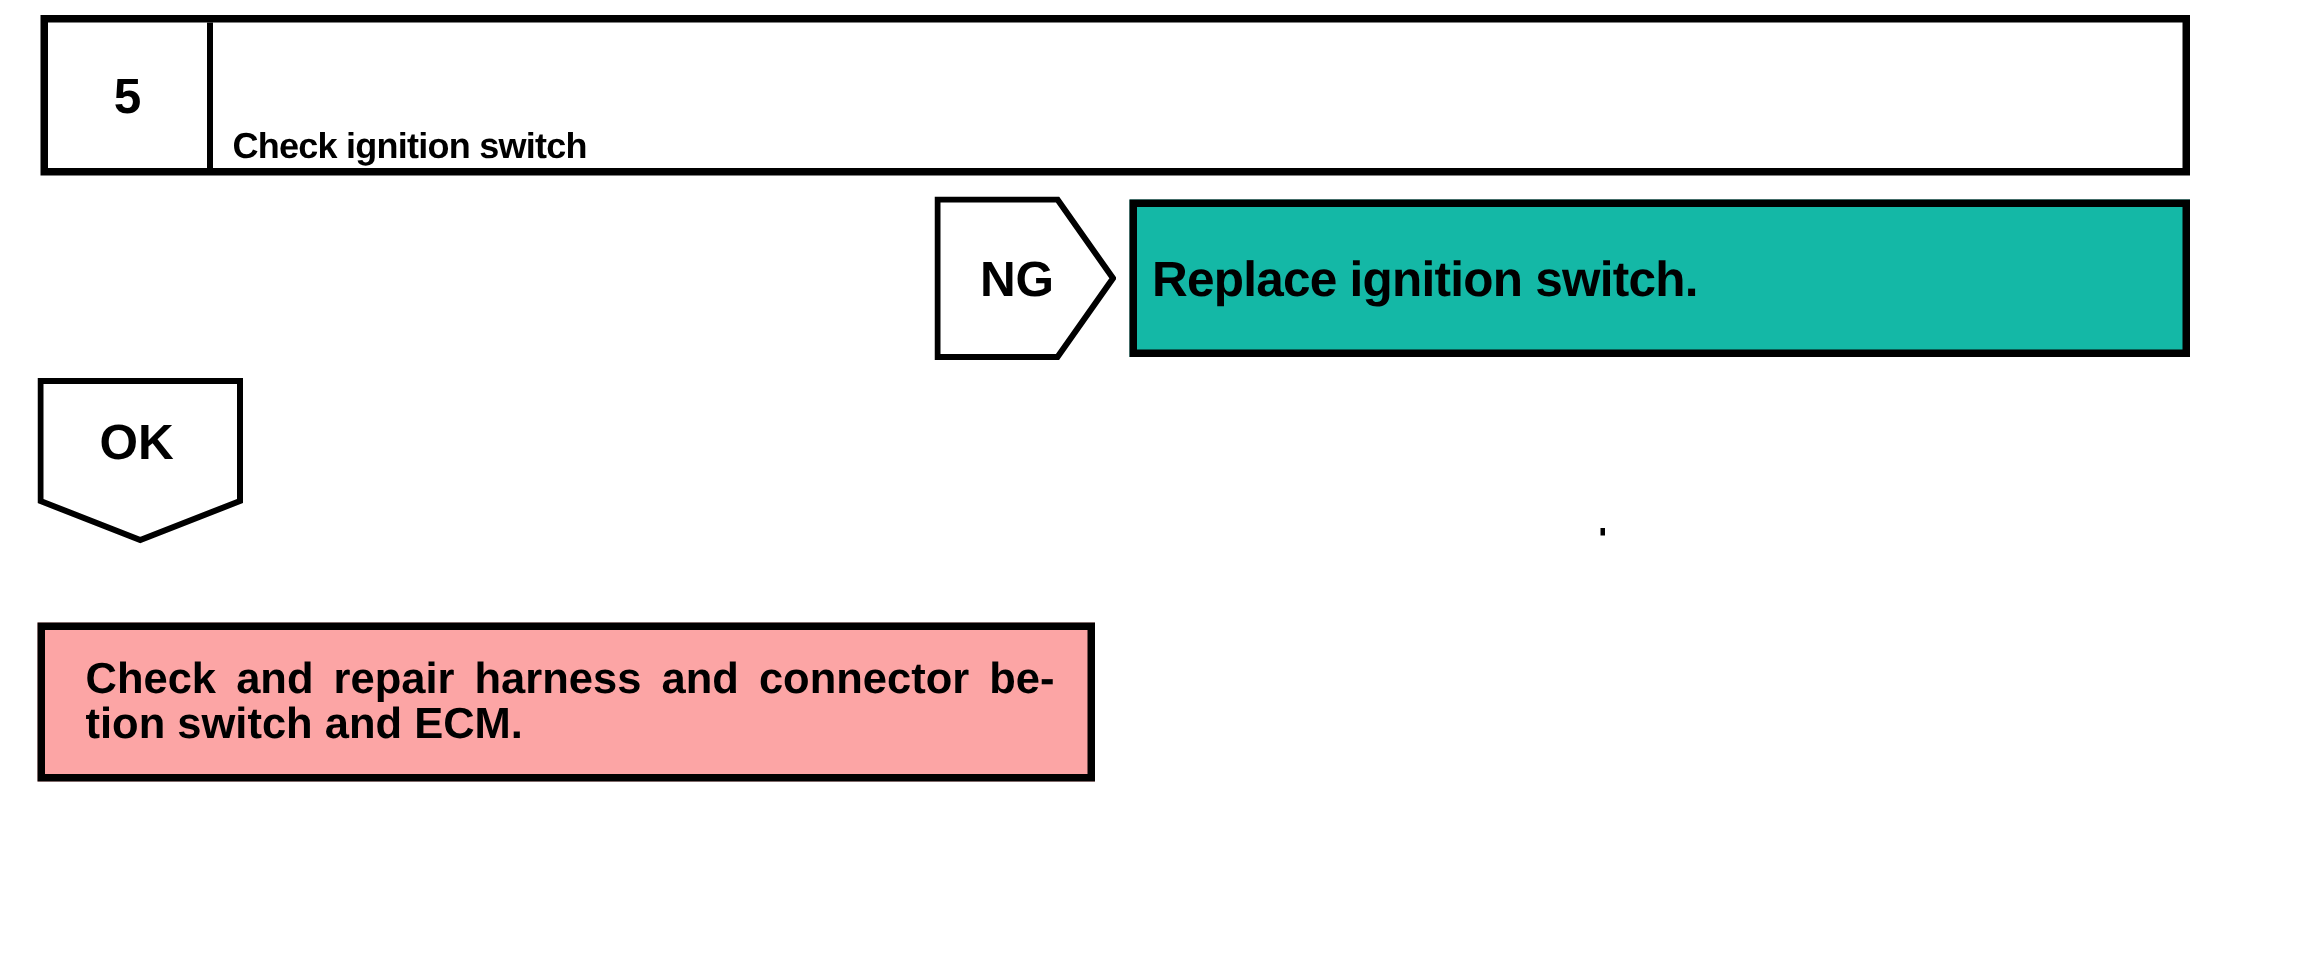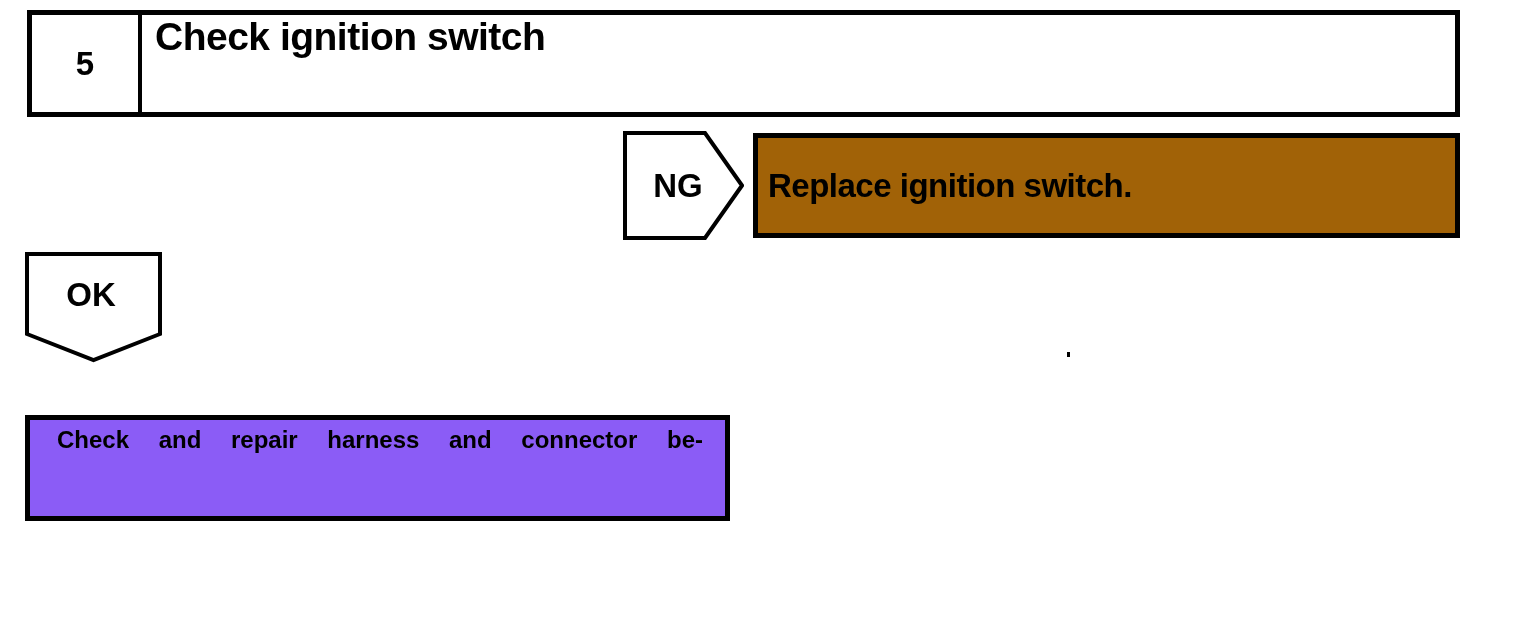--- a/index.html
+++ b/index.html
@@ -34,23 +34,23 @@
     width: 106px;
     border-right: 4px solid #000;
     display: flex;
     align-items: center;
     justify-content: center;
     font-size: 33px;
   }
   .step-title-cell {
     flex: 1;
     display: flex;
-    align-items: flex-start;
+    align-items: flex-end;
     padding-left: 13px;
-    font-size: 39px;
+    font-size: 24px;
     letter-spacing: -0.5px;
   }
 
   
   .ng-pentagon {
     position: absolute;
     left: 623px;
     top: 131px;
     width: 121px;
     height: 109px;
@@ -83,36 +83,36 @@
     top: 133px;
     width: 707px;
     height: 105px;
     border: 5px solid #000;
     box-sizing: border-box;
     display: flex;
     align-items: center;
     padding-left: 10px;
     font-size: 33px;
     letter-spacing: -0.5px;
-    background: #a16207;
+    background: #14b8a6;
   }
 
   
   .repair-box {
     position: absolute;
     left: 25px;
     top: 415px;
     width: 705px;
     height: 106px;
     border: 5px solid #000;
     box-sizing: border-box;
-    padding: 5px 22px 0 27px;
-    font-size: 24px;
+    padding: 18px 22px 0 27px;
+    font-size: 29px;
     line-height: 30px;
-    background: #8b5cf6;
+    background: #fca5a5;
   }
   .jline {
     text-align: justify;
     text-align-last: justify;
   }
 
   
   .speck {
     position: absolute;
     left: 1067px;
@@ -145,17 +145,18 @@
     <span>Replace ignition switch.</span>
   </div>
 
   <svg class="ok-pentagon" viewBox="0 0 137 112">
     <polygon class="pent-shape" points="2,2 135,2 135,82 68.5,108 2,82"></polygon>
     <text class="pent-label" x="66" y="54">OK</text>
   </svg>
 
   <div class="repair-box">
     <div class="jline">Check and repair harness and connector be-</div>
+    <div>tion switch and ECM.</div>
   </div>
 
   <div class="speck"></div>
 
 </div>
 
 </body></html>

